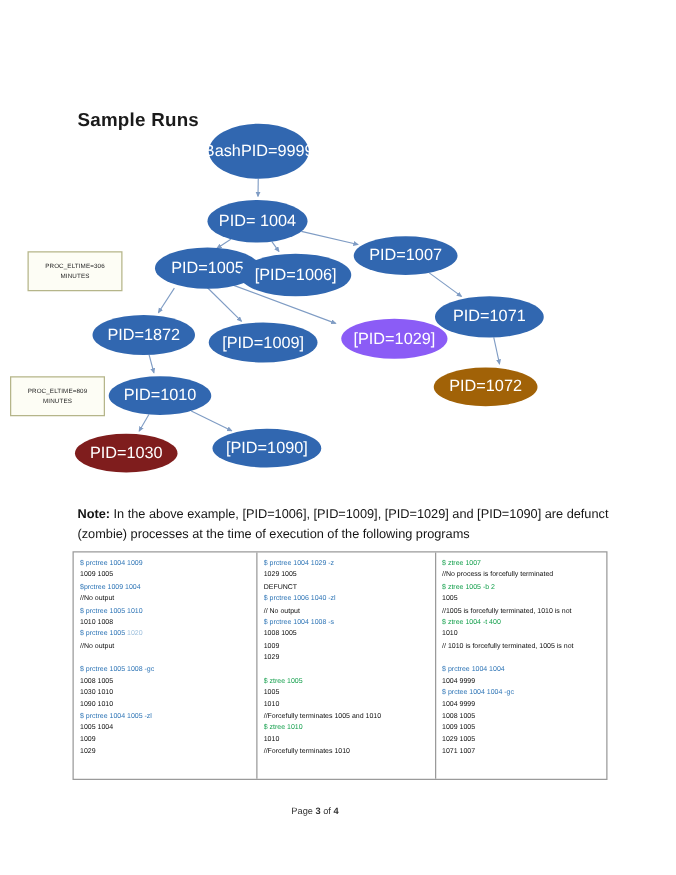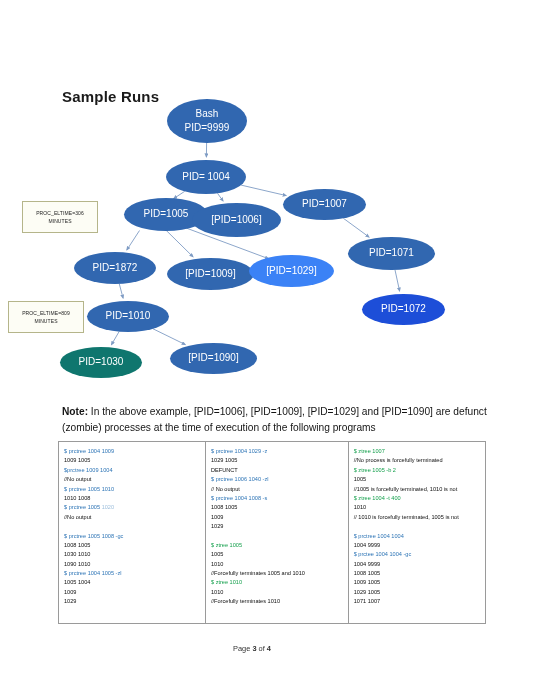--- a/index.html
+++ b/index.html
@@ -41,24 +41,23 @@
     width: 541px;
     height: 300px;
     overflow: visible;
   }
   .tree-node {
     position: absolute;
     background: #3167b0;
     border-radius: 50%;
     color: #ffffff;
     display: flex;
-    flex-direction: column;
     align-items: center;
     justify-content: center;
-    font-size: 10px;
+    font-size: 13px;
     line-height: 1.45;
     text-align: left;
     box-sizing: border-box;
     white-space: nowrap;
   }
   .tree-node span { display: block; }
 
   
   .callout-box {
     position: absolute;
@@ -175,33 +174,33 @@
       </div>
       <div class="tree-node" style="left: 283px; top: 94px; width: 83px; height: 31px; background: rgb(49, 103, 176);">
         <span>PID=1007</span>
       </div>
       <div class="tree-node" style="left: 74px; top: 157px; width: 82px; height: 32px; background: rgb(49, 103, 176);">
         <span>PID=1872</span>
       </div>
       <div class="tree-node" style="left: 167px; top: 163px; width: 87px; height: 32px; background: rgb(49, 103, 176);">
         <span>[PID=1009]</span>
       </div>
-      <div class="tree-node" style="left: 249px; top: 160px; width: 85px; height: 32px; background: #3b82f6;">
+      <div class="tree-node" style="left: 273px; top: 160px; width: 85px; height: 32px; background: #8b5cf6;">
         <span>[PID=1029]</span>
       </div>
       <div class="tree-node" style="left: 348px; top: 142px; width: 87px; height: 33px; background: rgb(49, 103, 176);">
         <span>PID=1071</span>
       </div>
       <div class="tree-node" style="left: 87px; top: 206px; width: 82px; height: 31px; background: rgb(49, 103, 176);">
         <span>PID=1010</span>
       </div>
-      <div class="tree-node" style="left: 362px; top: 199px; width: 83px; height: 31px; background: #1d4ed8;">
+      <div class="tree-node" style="left: 347px; top: 199px; width: 83px; height: 31px; background: #a16207;">
         <span>PID=1072</span>
       </div>
-      <div class="tree-node" style="left: 60px; top: 252px; width: 82px; height: 31px; background: #0f766e;">
+      <div class="tree-node" style="left: 60px; top: 252px; width: 82px; height: 31px; background: #7f1d1d;">
         <span>PID=1030</span>
       </div>
       <div class="tree-node" style="left: 170px; top: 248px; width: 87px; height: 31px; background: rgb(49, 103, 176);">
         <span>[PID=1090]</span>
       </div>
     </div>
   <div id="callout-layer">
       <div class="callout-box" style="left: 22px; top: 106px; width: 76px; height: 32px; border-color: rgb(181, 181, 138);">
         <div>PROC_ELTIME=306</div>
         <div>MINUTES</div>

